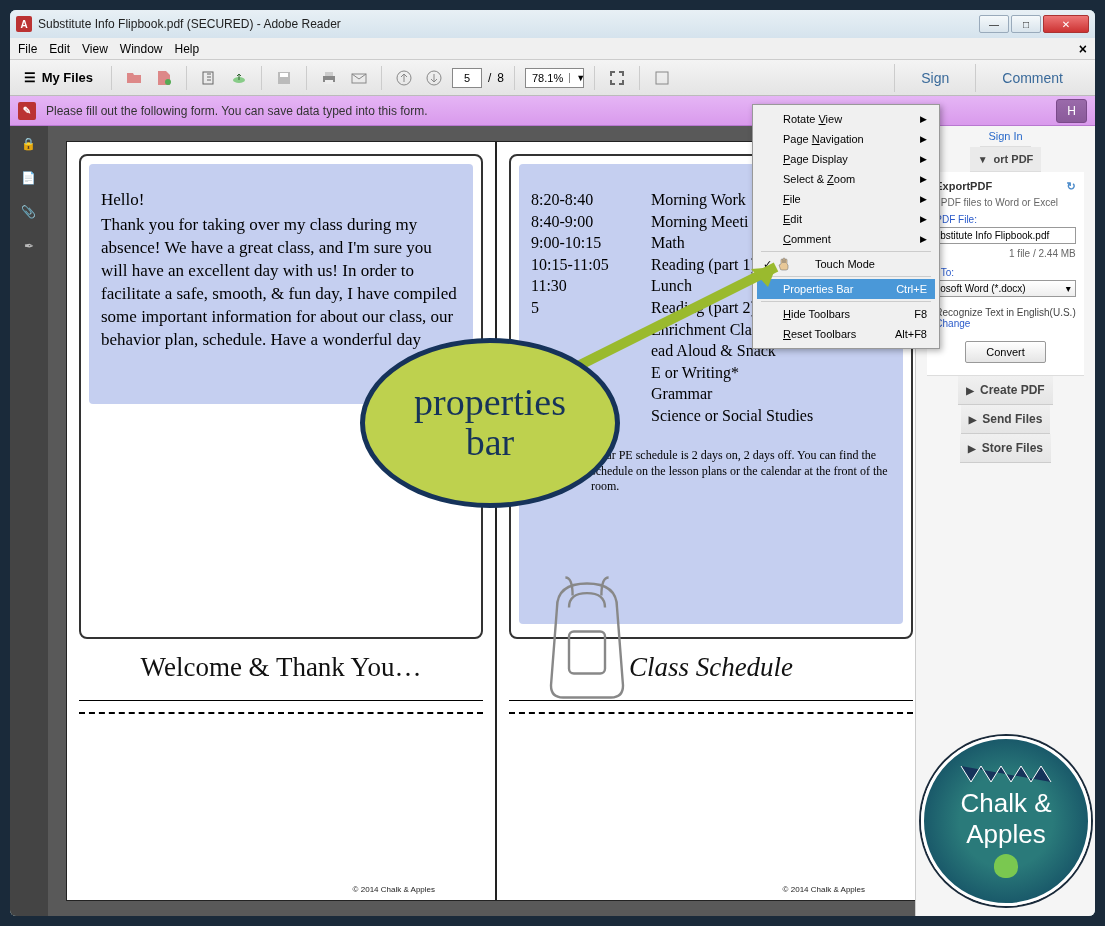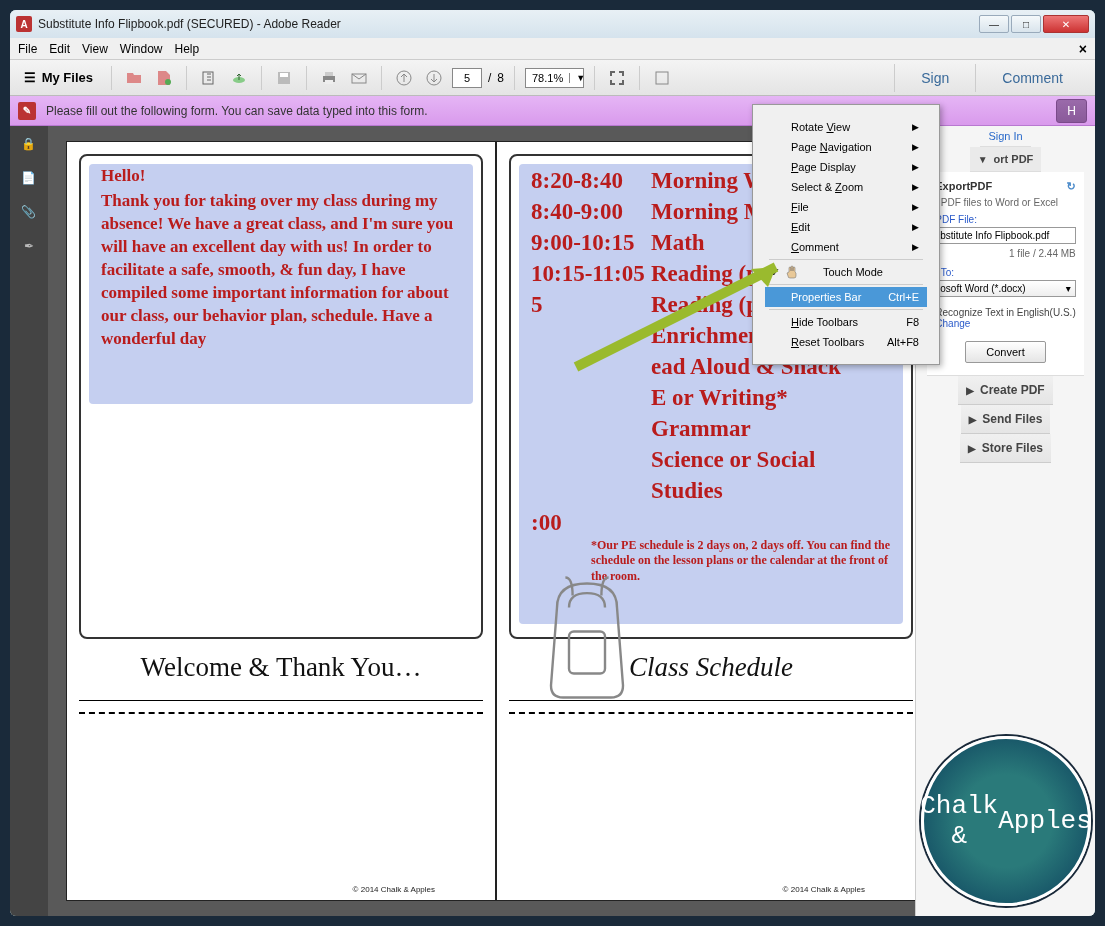--- a/index.html
+++ b/index.html
@@ -44,40 +44,40 @@
 .rp-section .sel { border:1px solid #999; background:linear-gradient(#fff,#eee); padding:2px 4px; font-size:10px; width:100%; display:flex; justify-content:space-between;}
 .rp-section .recog { font-size:10px; color:#444; margin-top:10px;}
 .rp-section .change { color:#2a5aca; font-size:10px;}
 .rp-section .convert-btn { display:block; margin:12px auto 4px; padding:4px 20px; border:1px solid #999; background:linear-gradient(#fff,#e5e5e5); border-radius:2px; font-size:11px;}
 .rp-row { padding:7px 8px; background:linear-gradient(#f0f0f0,#e5e5e5); border-bottom:1px solid #ccc; font-weight:bold; color:#444; display:flex; align-items:center; font-size:12px;}
 .rp-row .arrow { margin-right:6px; font-size:10px;}
 .rp-fill { flex:1; background:#e5e5e5; }
 .pages { display:flex; gap:0; margin-left:18px;}
 .page { width:430px; height:760px; background:#fff; position:relative; border:1px solid #222;}
 .card-frame { position:absolute; top:12px; left:12px; right:12px; height:485px; border:2px solid #333; border-radius:8px; }
-.card-inner { position:absolute; top:22px; left:22px; right:22px; height:240px; background:#c5cff0; border-radius:4px; padding:1px 12px; font-family:cursive; font-size:17px; line-height:1.35; color:#b91c1c;font-weight:bold;}
+.card-inner { position:absolute; top:22px; left:22px; right:22px; height:240px; background:#c5cff0; border-radius:4px; padding:25px 12px; font-family:cursive; font-size:17px; line-height:1.35; color:#000000;}
 .page-title { position:absolute; top:510px; left:0; right:0; text-align:center; font-family:Liberation Serif, serif; font-size:27px; color:#111;}
 .page .dash-line { position:absolute; top:558px; left:12px; right:12px; height:14px; border-bottom:2px dashed #000; border-top:1px solid #000;}
 .page2 .card-inner { height:460px; }
-.schedule { font-family:cursive; font-size:23px; line-height:1.35;}
+.schedule { font-family:cursive; font-size:16px; line-height:1.35;}
 .sched-row { display:flex; }
 .sched-row .t { width:120px; flex-shrink:0;}
 .pe-note { font-family:cursive; font-size:12px; line-height:1.3; margin-left:60px; }
 .copyright { position:absolute; bottom:6px; right:60px; font-size:8px; color:#222;}
 .backpack { position:absolute; left:30px; bottom:195px; width:120px; height:135px; }
-.context-menu { position:absolute; top:94px; left:742px; width:188px; background:#f0f0f0; border:1px solid #999; box-shadow:2px 2px 6px rgba(0,0,0,.3); font-size:11px; padding:12px;}
+.context-menu { position:absolute; top:94px; left:742px; width:188px; background:#f0f0f0; border:1px solid #999; box-shadow:2px 2px 6px rgba(0,0,0,.3); font-size:11px; padding:4px;}
 .cm-item { padding:4px 8px 4px 26px; display:flex; justify-content:space-between; align-items:center; position:relative;}
 .cm-item .sub-arrow { font-size:9px; }
 .cm-item.sel { background:#4a98d8; color:#fff;}
 .cm-sep { height:1px; background:#ccc; margin:2px 4px;}
 .cm-check { position:absolute; left:6px; }
 .cm-icon { position:absolute; left:6px; width:14px; height:14px;}
 .callout { position:absolute; top:328px; left:350px; width:260px; height:170px; background:#bed14e; border:5px solid #16335a; border-radius:50%; display:flex; align-items:center; justify-content:center; flex-direction:column; font-family:cursive; font-size:38px; color:#16335a; line-height:1.05; text-align:center; z-index:20;}
 .arrow-line { position:absolute; top:247px; left:556px; width:240px; height:120px; z-index:15; pointer-events:none;}
-.logo-badge { position:absolute; bottom:10px; right:4px; width:170px; height:170px; border-radius:50%; background:radial-gradient(circle,#2a7a7a 40%,#1a5a6a 70%); border:3px solid #fff; display:flex; align-items:center; justify-content:center; flex-direction:row; color:#fff; font-family:Liberation Mono, monospace; font-size:26px; z-index:30; box-shadow:0 0 0 2px #1a2a3a; text-align:center;}
+.logo-badge { position:absolute; bottom:10px; right:4px; width:170px; height:170px; border-radius:50%; background:radial-gradient(circle,#2a7a7a 40%,#1a5a6a 70%); border:3px solid #fff; display:flex; align-items:center; justify-content:center; flex-direction:column; color:#fff; font-family:Liberation Sans, sans-serif; font-size:26px; z-index:30; box-shadow:0 0 0 2px #1a2a3a; text-align:center;}
 .logo-badge .apple { width:24px; height:24px; background:#7ac850; border-radius:50% 50% 45% 45%; margin-top:4px; position:relative;}
 .underline-sel { text-decoration: underline; }
 </style>
 </head>
 <body>
 
 <div class="window">
   <div class="titlebar">
     <div class="icon">A</div>
     <span>Substitute Info Flipbook.pdf (SECURED) - Adobe Reader</span>
@@ -226,20 +226,24 @@
                   <div class="t">8:40-9:00</div>
                   <div>Morning Meeti</div>
                 </div>
                 <div class="sched-row">
                   <div class="t">9:00-10:15</div>
                   <div>Math</div>
                 </div>
                 <div class="sched-row">
                   <div class="t">10:15-11:05</div>
                   <div>Reading (part 1)</div>
+                </div>
+                <div class="sched-row">
+                  <div class="t">    11:30</div>
+                  <div>Lunch</div>
                 </div>
                 <div class="sched-row">
                   <div class="t">      5</div>
                   <div>Reading (part 2)</div>
                 </div>
                 <div class="sched-row">
                   <div class="t"></div>
                   <div>Enrichment Classes</div>
                 </div>
                 <div class="sched-row">
@@ -367,20 +371,24 @@
         <span><span class="underline-sel">R</span>eset Toolbars</span>
         <span>Alt+F8</span>
       </div>
   </div>
 
   <svg class="arrow-line" viewBox="0 0 240 120">
       <path d="M10 110 L210 10" stroke="#9aba2e" stroke-width="10"></path>
       <path d="M210 10 L185 12 L202 30 Z" fill="#9aba2e"></path>
     </svg>
 
+  <div class="callout">
+    <div>properties</div>
+    <div>bar</div>
+  </div>
 
   <div class="logo-badge">
     <svg width="100" height="22" viewBox="0 0 100 22" style="margin-bottom:2px;">
         <path d="M5 2 L15 18 L25 2 L35 18 L45 2 L55 18 L65 2 L75 18 L85 2 L95 18" fill="#16335a" stroke="#fff" stroke-width="1"></path>
       </svg>
     <div>Chalk &amp;</div>
     <div>Apples</div>
     <div class="apple"></div>
   </div>
 </div>

